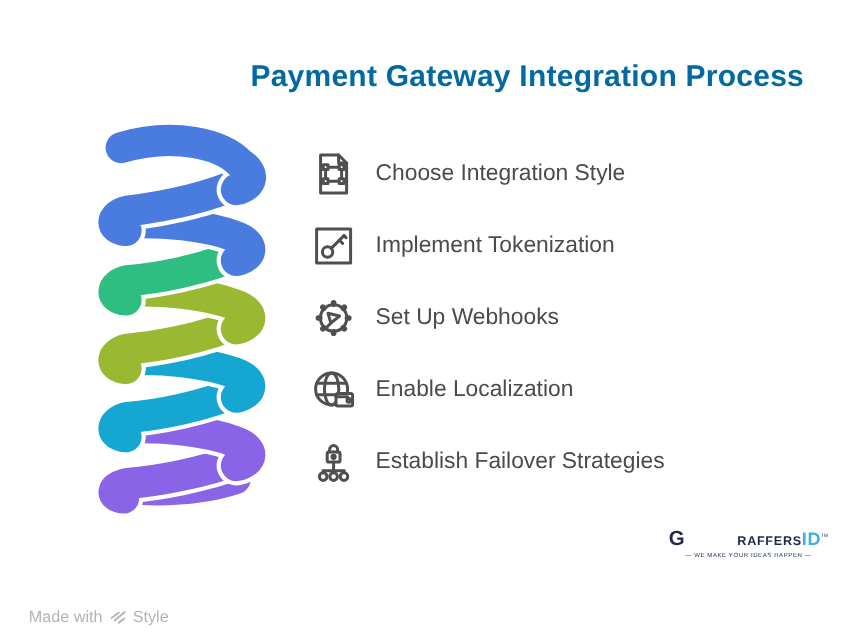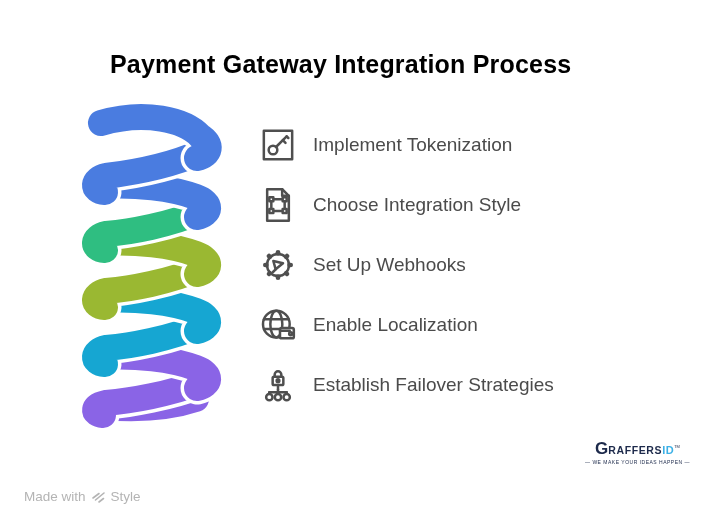--- a/index.html
+++ b/index.html
@@ -1,36 +1,36 @@
 <!DOCTYPE html>
 <html><head>
 <meta charset="utf-8">
 <style>
   html,body{margin:0;padding:0;background:#ffffff;}
   .canvas{position:relative;width:712px;height:527px;background:#ffffff;overflow:hidden;
           font-family:"Liberation Sans", sans-serif;}
-  .title{position:absolute;top:50px;left:110px;width:560px;text-align:left;
-         font-size:25px;font-weight:bold;color:#000000;letter-spacing:.2px;}
+  .title{position:absolute;top:50px;left:110px;width:560px;text-align:right;
+         font-size:25px;font-weight:bold;color:#0369a1;letter-spacing:.2px;}
   .spiral{position:absolute;left:70px;top:95px;}
   .w{stroke:#ffffff;stroke-width:33;fill:none;stroke-linecap:round;}
   .c{stroke-width:26;fill:none;stroke-linecap:round;}
   .steps{position:absolute;left:255px;top:115px;}
   .step{display:flex;align-items:center;height:60px;}
   .icon-box{width:46px;display:flex;justify-content:center;align-items:center;}
   .icon-box svg{width:40px;height:40px;stroke:#4f4f4f;stroke-width:1.5;fill:none;
                 stroke-linecap:round;stroke-linejoin:round;}
   .step-label{margin-left:12px;font-size:19px;color:#4b4b4b;}
   .graffers{position:absolute;right:22px;top:440px;text-align:center;line-height:1;}
   .graffers .row1{white-space:nowrap;}
   .graffers .g{font-size:17px;font-weight:bold;color:#1d2a4b;}
-  .graffers .rest{font-size:10.5px;font-weight:bold;color:#1d2a4b;letter-spacing:.6px;}
-  .graffers .id{font-size:11px;font-weight:bold;color:#3bb0e6;letter-spacing:.5px;text-align:right;}
+  .graffers .rest{font-size:10.5px;font-weight:bold;color:#1d2a4b;letter-spacing:.6px;padding-left:44px;}
+  .graffers .id{font-size:15px;font-weight:bold;color:#3bb0e6;letter-spacing:.5px;text-align:right;}
   .graffers .tm{font-size:4px;color:#1d2a4b;vertical-align:super;}
   .graffers .tagline{margin-top:3px;font-size:5px;color:#1d2a4b;letter-spacing:.5px;white-space:nowrap;}
-  .napkin{position:absolute;left:24px;top:489px;display:flex;align-items:center;
+  .napkin{position:absolute;left:24px;top:506px;display:flex;align-items:center;
           color:#b4b4b4;font-size:13.5px;}
   .napkin svg{margin:0 5px;stroke:#b4b4b4;stroke-width:1.6;fill:none;stroke-linecap:round;}
 </style>
 </head>
 <body>
 
 <div class="canvas">
 
   <div class="title">Payment Gateway Integration Process</div>
 
@@ -80,43 +80,43 @@
       <use href="#s0" class="w"></use>
         <use href="#s0" class="c" stroke="#4a7ce0"></use>
     </g>
   </svg>
 
   <div class="steps">
 
     <div class="step">
       <div class="icon-box">
         <svg viewBox="0 0 24 24">
-          <rect x="3.5" y="3.5" width="17" height="17"></rect>
-          <circle cx="9" cy="15" r="2.6"></circle>
-          <path d="M10.8 13.2 L17.2 6.8"></path>
-          <path d="M14.9 9.1 L16.5 10.7"></path>
-          <path d="M17.2 6.8 L18.2 7.8"></path>
-        </svg>
-      </div>
-      <div class="step-label">Implement Tokenization</div>
-    </div>
-
-    <div class="step">
-      <div class="icon-box">
-        <svg viewBox="0 0 24 24">
           <path d="M5.5 2.5 H14.5 L18.5 6.5 V21.5 H5.5 Z"></path>
           <path d="M14.5 2.5 V6.5 H18.5"></path>
           <rect x="8" y="8.6" width="8" height="7"></rect>
           <rect x="6.8" y="7.4" width="2.4" height="2.4" fill="#ffffff"></rect>
           <rect x="14.8" y="7.4" width="2.4" height="2.4" fill="#ffffff"></rect>
           <rect x="6.8" y="14.4" width="2.4" height="2.4" fill="#ffffff"></rect>
           <rect x="14.8" y="14.4" width="2.4" height="2.4" fill="#ffffff"></rect>
         </svg>
       </div>
       <div class="step-label">Choose Integration Style</div>
+    </div>
+
+    <div class="step">
+      <div class="icon-box">
+        <svg viewBox="0 0 24 24">
+          <rect x="3.5" y="3.5" width="17" height="17"></rect>
+          <circle cx="9" cy="15" r="2.6"></circle>
+          <path d="M10.8 13.2 L17.2 6.8"></path>
+          <path d="M14.9 9.1 L16.5 10.7"></path>
+          <path d="M17.2 6.8 L18.2 7.8"></path>
+        </svg>
+      </div>
+      <div class="step-label">Implement Tokenization</div>
     </div>
 
     <div class="step">
       <div class="icon-box">
         <svg viewBox="0 0 24 24">
           <circle cx="12" cy="12" r="6.6"></circle>
           <g stroke-width="2.8">
             <line x1="18.9" y1="12" x2="19.6" y2="12" transform="rotate(0 12 12)"></line>
             <line x1="18.9" y1="12" x2="19.6" y2="12" transform="rotate(45 12 12)"></line>
             <line x1="18.9" y1="12" x2="19.6" y2="12" transform="rotate(90 12 12)"></line>

